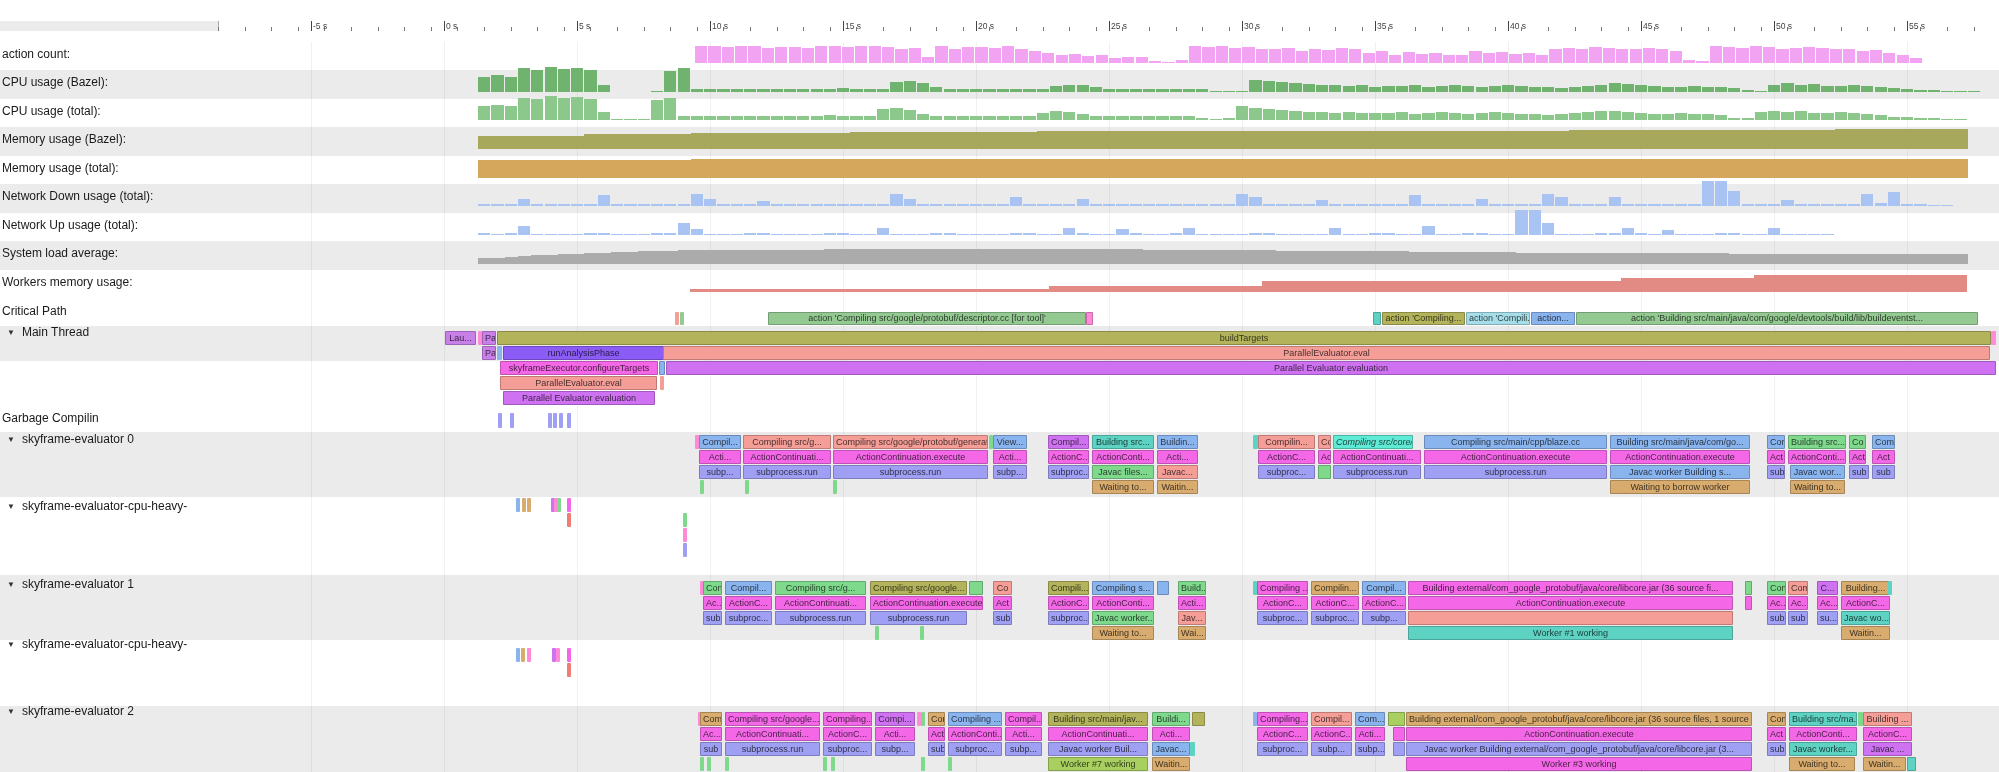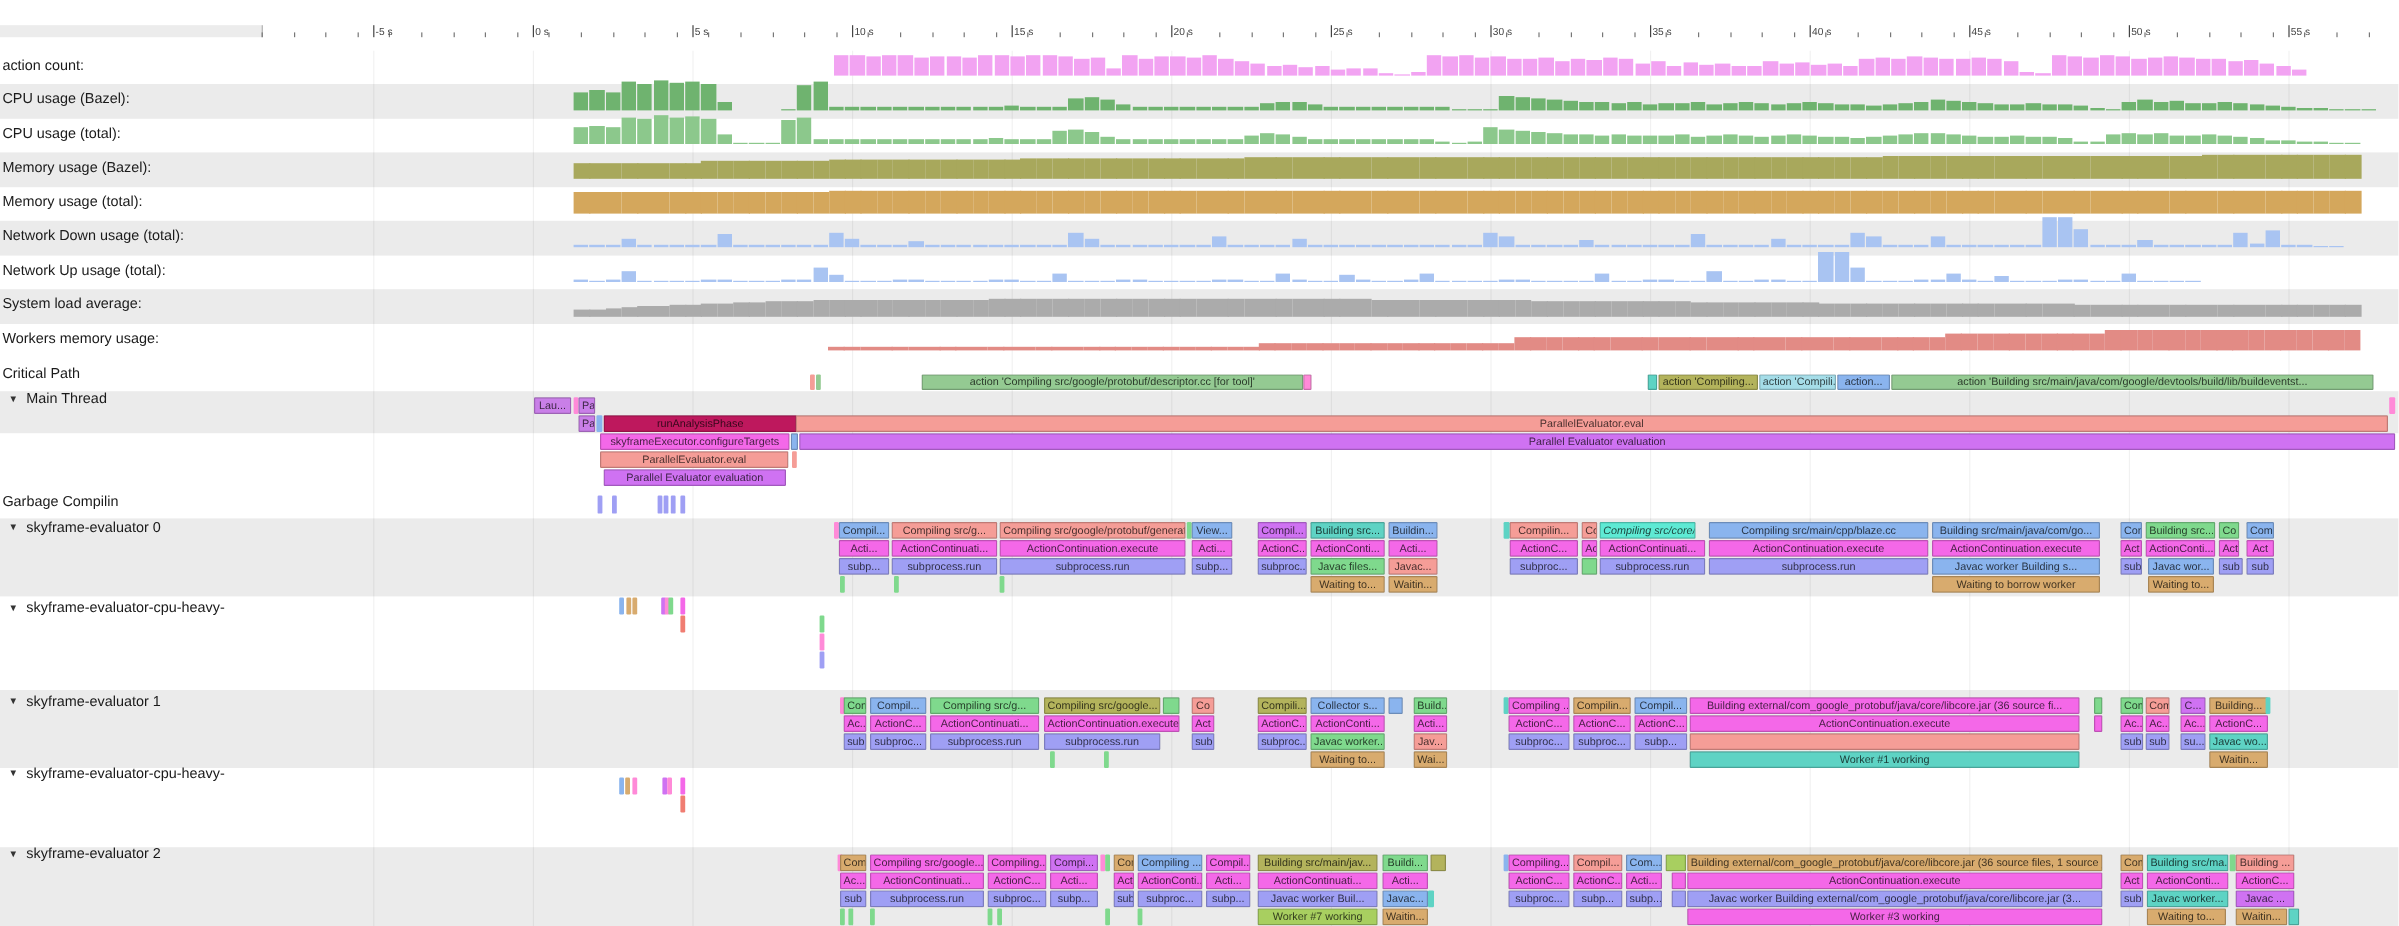--- a/index.html
+++ b/index.html
@@ -1012,24 +1012,25 @@
       <div class="blk" style="left: 768px; top: 270px; width: 318px; height: 13px; background: rgb(148, 202, 146); line-height: 11px;">action 'Compiling src/google/protobuf/descriptor.cc [for tool]'</div>
       <div class="blk" style="left: 1086px; top: 270px; width: 7px; height: 13px; background: rgb(255, 138, 216); line-height: 11px;"></div>
       <div class="blk" style="left: 1373px; top: 270px; width: 8px; height: 13px; background: rgb(94, 211, 196); line-height: 11px;"></div>
       <div class="blk" style="left: 1382px; top: 270px; width: 83px; height: 13px; background: rgb(179, 179, 92); line-height: 11px;">action 'Compiling...</div>
       <div class="blk" style="left: 1466px; top: 270px; width: 64px; height: 13px; background: rgb(165, 221, 232); line-height: 11px;">action 'Compili...</div>
       <div class="blk" style="left: 1531px; top: 270px; width: 44px; height: 13px; background: rgb(138, 180, 238); line-height: 11px;">action...</div>
       <div class="blk" style="left: 1576px; top: 270px; width: 402px; height: 13px; background: rgb(148, 202, 146); line-height: 11px;">action 'Building src/main/java/com/google/devtools/build/lib/buildeventst...</div>
       <div class="blk" style="left: 445px; top: 289px; width: 31px; height: 14px; background: rgb(201, 127, 232); line-height: 12px;">Lau...</div>
       <div class="blk" style="left: 478px; top: 289px; width: 3px; height: 14px; background: rgb(255, 138, 216); line-height: 12px; border: none;"></div>
       <div class="blk" style="left: 482px; top: 289px; width: 14px; height: 14px; background: rgb(201, 127, 232); line-height: 12px;">Par</div>
+      <div class="blk" style="left: 497px; top: 289px; width: 1494px; height: 14px; background: rgb(179, 179, 92); line-height: 12px;">buildTargets</div>
       <div class="blk" style="left: 1991px; top: 289px; width: 5px; height: 14px; background: rgb(255, 138, 216); line-height: 12px; border: none;"></div>
       <div class="blk" style="left: 482px; top: 304px; width: 14px; height: 14px; background: rgb(201, 127, 232); line-height: 12px;">Par</div>
       <div class="blk" style="left: 497px; top: 304px; width: 5px; height: 14px; background: rgb(138, 180, 238); line-height: 12px; border: none;"></div>
-      <div class="blk" style="left: 503px; top: 304px; width: 161px; height: 14px; background: #be185d; line-height: 12px;">runAnalysisPhase</div>
+      <div class="blk" style="left: 503px; top: 304px; width: 161px; height: 14px; background: #8b5cf6; line-height: 12px;">runAnalysisPhase</div>
       <div class="blk" style="left: 663px; top: 304px; width: 1327px; height: 14px; background: rgb(245, 157, 151); line-height: 12px;">ParallelEvaluator.eval</div>
       <div class="blk" style="left: 500px; top: 319px; width: 158px; height: 14px; background: rgb(244, 104, 232); line-height: 12px;">skyframeExecutor.configureTargets</div>
       <div class="blk" style="left: 659px; top: 319px; width: 6px; height: 14px; background: rgb(138, 180, 238); line-height: 12px;"></div>
       <div class="blk" style="left: 666px; top: 319px; width: 1330px; height: 14px; background: rgb(207, 114, 242); line-height: 12px;">Parallel Evaluator evaluation</div>
       <div class="blk" style="left: 500px; top: 334px; width: 157px; height: 14px; background: rgb(245, 157, 151); line-height: 12px;">ParallelEvaluator.eval</div>
       <div class="blk" style="left: 660px; top: 334px; width: 2px; height: 14px; background: rgb(245, 157, 151); line-height: 12px; border: none;"></div>
       <div class="blk" style="left: 503px; top: 349px; width: 152px; height: 14px; background: rgb(207, 114, 242); line-height: 12px;">Parallel Evaluator evaluation</div>
       <div class="blk" style="left: 498px; top: 371px; width: 2px; height: 15px; background: rgb(159, 159, 244); line-height: 13px; border: none;"></div>
       <div class="blk" style="left: 510px; top: 371px; width: 2px; height: 15px; background: rgb(159, 159, 244); line-height: 13px; border: none;"></div>
       <div class="blk" style="left: 548px; top: 371px; width: 2px; height: 15px; background: rgb(159, 159, 244); line-height: 13px; border: none;"></div>
@@ -1106,21 +1107,21 @@
       <div class="blk" style="left: 683px; top: 486px; width: 2px; height: 14px; background: rgb(255, 138, 216); line-height: 12px; border: none;"></div>
       <div class="blk" style="left: 683px; top: 501px; width: 2px; height: 14px; background: rgb(159, 159, 244); line-height: 12px; border: none;"></div>
       <div class="blk" style="left: 700px; top: 539px; width: 2px; height: 14px; background: rgb(255, 138, 216); line-height: 12px; border: none;"></div>
       <div class="blk" style="left: 703px; top: 539px; width: 19px; height: 14px; background: rgb(127, 217, 141); line-height: 12px;">Com</div>
       <div class="blk" style="left: 725px; top: 539px; width: 47px; height: 14px; background: rgb(138, 180, 238); line-height: 12px;">Compil...</div>
       <div class="blk" style="left: 775px; top: 539px; width: 91px; height: 14px; background: rgb(127, 217, 141); line-height: 12px;">Compiling src/g...</div>
       <div class="blk" style="left: 870px; top: 539px; width: 97px; height: 14px; background: rgb(179, 179, 92); line-height: 12px;">Compiling src/google...</div>
       <div class="blk" style="left: 969px; top: 539px; width: 14px; height: 14px; background: rgb(127, 217, 141); line-height: 12px;"></div>
       <div class="blk" style="left: 993px; top: 539px; width: 19px; height: 14px; background: rgb(245, 157, 151); line-height: 12px;">Co</div>
       <div class="blk" style="left: 1048px; top: 539px; width: 41px; height: 14px; background: rgb(179, 179, 92); line-height: 12px;">Compili...</div>
-      <div class="blk" style="left: 1092px; top: 539px; width: 62px; height: 14px; background: rgb(138, 180, 238); line-height: 12px;">Collector s...</div>
+      <div class="blk" style="left: 1092px; top: 539px; width: 62px; height: 14px; background: rgb(138, 180, 238); line-height: 12px;">Compiling s...</div>
       <div class="blk" style="left: 1157px; top: 539px; width: 12px; height: 14px; background: rgb(138, 180, 238); line-height: 12px;"></div>
       <div class="blk" style="left: 1178px; top: 539px; width: 28px; height: 14px; background: rgb(127, 217, 141); line-height: 12px;">Build...</div>
       <div class="blk" style="left: 1253px; top: 539px; width: 4px; height: 14px; background: rgb(94, 211, 196); line-height: 12px; border: none;"></div>
       <div class="blk" style="left: 1257px; top: 539px; width: 51px; height: 14px; background: rgb(244, 104, 232); line-height: 12px;">Compiling ...</div>
       <div class="blk" style="left: 1311px; top: 539px; width: 48px; height: 14px; background: rgb(216, 171, 110); line-height: 12px;">Compilin...</div>
       <div class="blk" style="left: 1362px; top: 539px; width: 44px; height: 14px; background: rgb(138, 180, 238); line-height: 12px;">Compil...</div>
       <div class="blk" style="left: 1408px; top: 539px; width: 325px; height: 14px; background: rgb(244, 104, 232); line-height: 12px;">Building external/com_google_protobuf/java/core/libcore.jar (36 source fi...</div>
       <div class="blk" style="left: 1745px; top: 539px; width: 7px; height: 14px; background: rgb(127, 217, 141); line-height: 12px;"></div>
       <div class="blk" style="left: 1767px; top: 539px; width: 19px; height: 14px; background: rgb(127, 217, 141); line-height: 12px;">Com</div>
       <div class="blk" style="left: 1788px; top: 539px; width: 20px; height: 14px; background: rgb(245, 157, 151); line-height: 12px;">Com</div>

